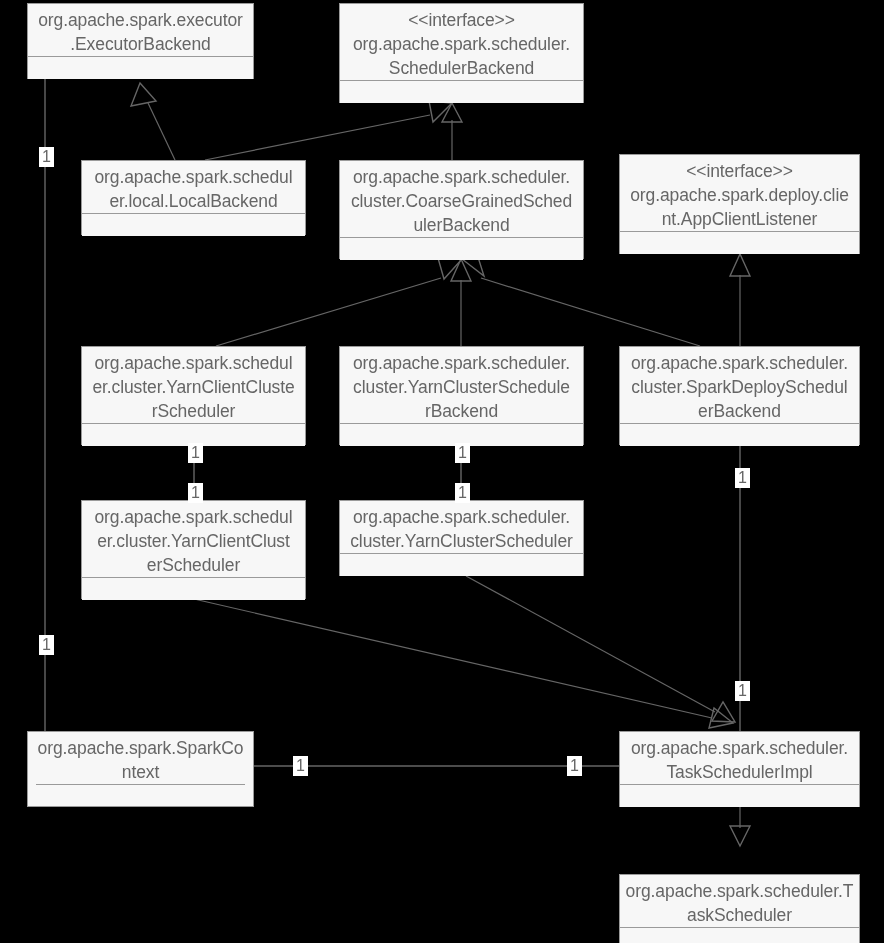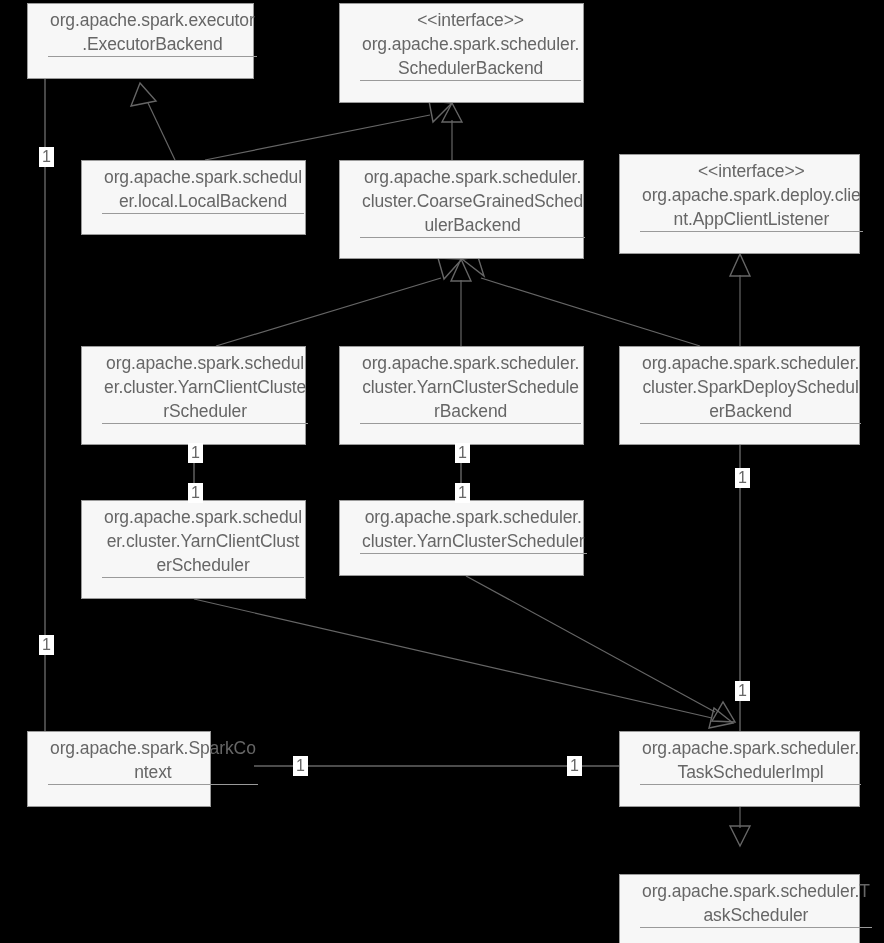--- a/index.html
+++ b/index.html
@@ -22,23 +22,22 @@
     width: 884px;
     height: 943px;
     pointer-events: none;
   }
   .uml-class {
     position: absolute;
     box-sizing: border-box;
     background: #f7f7f7;
     border: 1px solid #9a9a9a;
     display: flex;
-    flex-direction: row;
+    flex-direction: column;
     z-index: 5;
-    padding-left: 20px;
   }
   .uml-name {
     flex: 0 0 auto;
     box-sizing: border-box;
     text-align: center;
     color: #666666;
     font-size: 17.5px;
     line-height: 24px;
     padding: 4px 2px 5px 2px;
     border-bottom: 1px solid #9a9a9a;
@@ -169,21 +168,21 @@
 erScheduler</div>
     <div class="uml-attrs"></div>
   </div>
 
   <div class="uml-class" style="left:339px; top:500px; width:245px; height:76px;">
     <div class="uml-name" style="height:53px;">org.apache.spark.scheduler.
 cluster.YarnClusterScheduler</div>
     <div class="uml-attrs"></div>
   </div>
 
-  <div class="uml-class" style="left:27px; top:731px; width:184px; height:76px;">
+  <div class="uml-class" style="left:27px; top:731px; width:227px; height:76px;align-items:center;">
     <div class="uml-name" style="height:53px;">org.apache.spark.SparkCo
 ntext</div>
     <div class="uml-attrs"></div>
   </div>
 
   <div class="uml-class" style="left:619px; top:731px; width:241px; height:76px;">
     <div class="uml-name" style="height:53px;">org.apache.spark.scheduler.
 TaskSchedulerImpl</div>
     <div class="uml-attrs"></div>
   </div>

